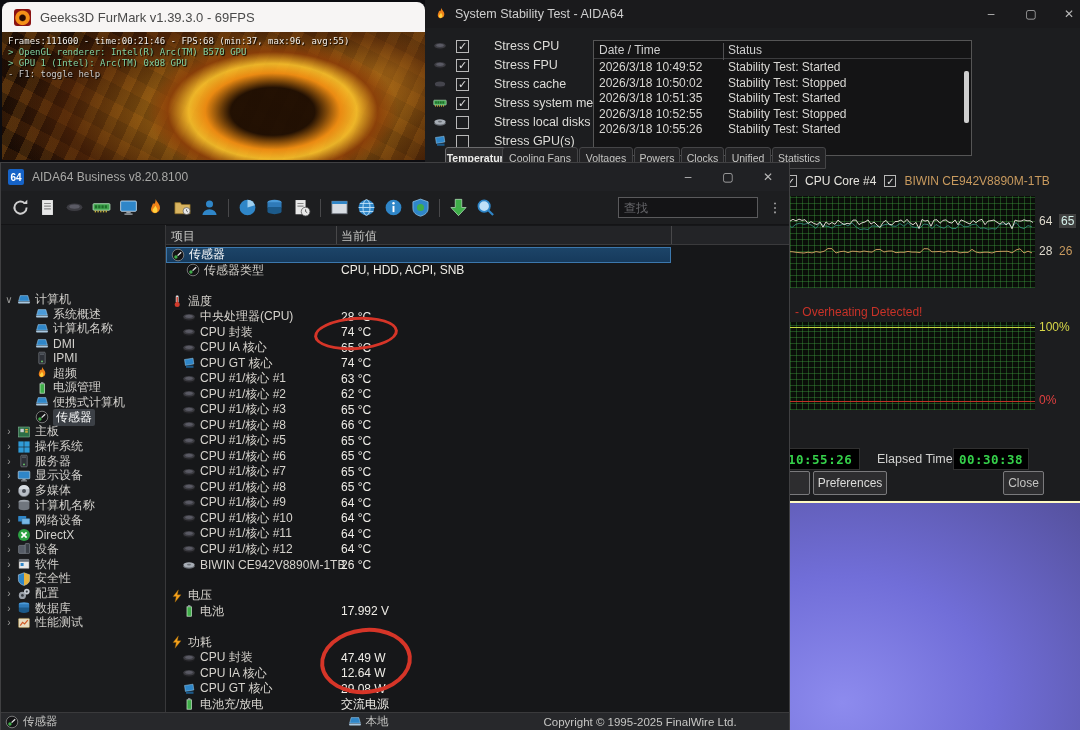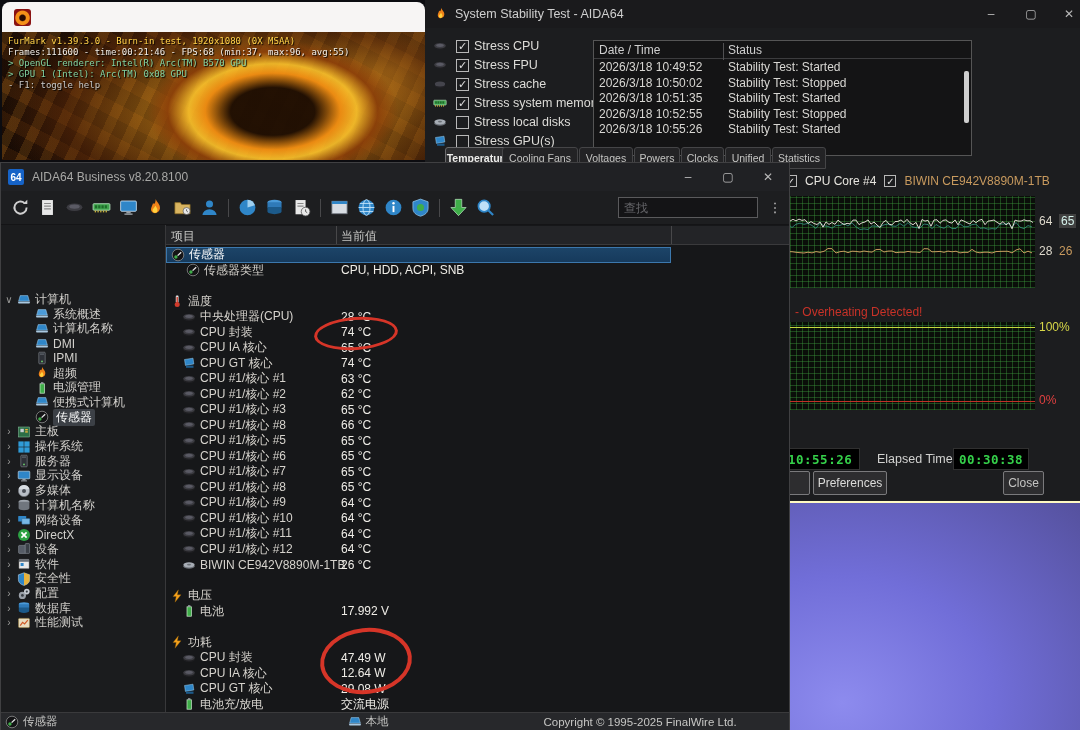--- a/index.html
+++ b/index.html
@@ -34,21 +34,21 @@
   #stab{left:425px;top:0;width:655px;height:503px;background:#1c1d1f;z-index:2;
         border-bottom:2px solid #fef9c3;box-sizing:border-box;}
   #st-titlebar{left:0;top:0;width:655px;height:28px;background:#1a1a1c;display:flex;align-items:center;}
   #st-title{color:#cfcfcf;font-size:12.5px;margin-left:30px;}
   .wbtn{position:absolute;top:4px;width:22px;height:20px;color:#b8b8b8;font-size:12px;
         display:flex;align-items:center;justify-content:center;}
   #st-checks .chk-row{position:absolute;left:8px;height:16px;display:flex;align-items:center;gap:5px;}
   .cb{width:13px;height:13px;border:1px solid #b8b8b8;box-sizing:border-box;background:transparent;
       display:flex;align-items:center;justify-content:center;color:#e0e0e0;font-size:11px;line-height:11px;}
   .cb.small{width:12px;height:12px;font-size:10px;}
-  .chk-label{color:#dddcd8;font-size:12.5px;}
+  .chk-label{color:#dddcd8;font-size:12.5px;margin-left:20px;}
   #st-log{left:168px;top:40px;width:379px;height:116px;background:#141415;border:1px solid #555;box-sizing:border-box;}
   #st-log .lh{position:absolute;top:0;left:0;width:100%;height:17px;border-bottom:1px solid #3c3c3e;color:#cfcfcf;}
   #st-log .lh span{position:absolute;top:2px;}
   #st-log .colsep{position:absolute;top:0;left:129px;width:1px;height:17px;background:#505052;}
   #st-log .lrow{position:absolute;left:0;width:370px;height:15.5px;color:#d8d7d3;}
   #st-log .lrow span{position:absolute;top:1px;white-space:nowrap;}
   #st-scroll{position:absolute;right:2px;top:30px;width:5px;height:52px;background:#cfcfcf;border-radius:2px;}
   #st-tabs .tab{position:absolute;top:147px;height:22px;background:#232325;border:1px solid #454547;
       border-radius:3px 3px 0 0;color:#c4c4c2;font-size:10.5px;display:flex;align-items:center;
       justify-content:center;box-sizing:border-box;}
@@ -114,24 +114,24 @@
 </style>
 </head>
 <body>
 
 <div id="screen">
   <div id="wallpaper" class="abs"></div>
 
   <div id="furmark" class="abs">
     <div id="fm-titlebar" class="abs">
       <div id="fm-icon"></div>
+      <div id="fm-title">Geeks3D FurMark v1.39.3.0 - 69FPS</div>
     </div>
     <div id="fm-body" class="abs"></div>
     <div id="fm-overlay" class="abs">
-        <div class="fl" style="color: rgb(255, 210, 74);">FurMark v1.39.3.0 - Burn-in test, 1920x1080 (0X MSAA)</div>
         <div class="fl" style="color: rgb(240, 237, 232);">Frames:111600 - time:00:21:46 - FPS:68 (min:37, max:96, avg:55)</div>
         <div class="fl" style="color: rgb(127, 208, 160);">&gt; OpenGL renderer: Intel(R) Arc(TM) B570 GPU</div>
         <div class="fl" style="color: rgb(127, 208, 160);">&gt; GPU 1 (Intel): Arc(TM) 0x08 GPU</div>
         <div class="fl" style="color: rgb(200, 200, 200);">- F1: toggle help</div>
       </div>
   </div>
 
   <div id="stab" class="abs">
     <div id="st-titlebar" class="abs">
       <span class="icn abs" style="left:9px;top:7px">

